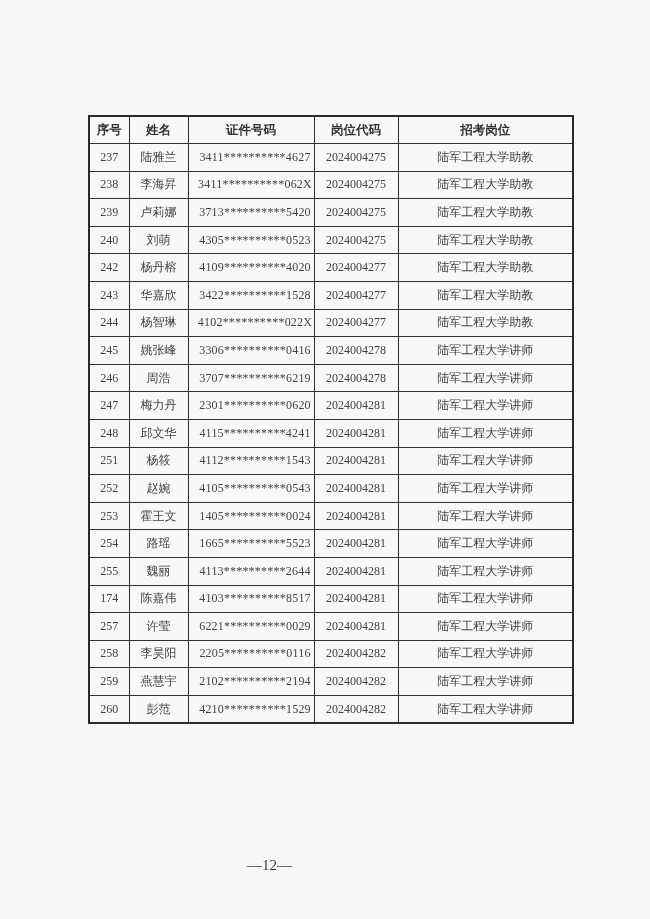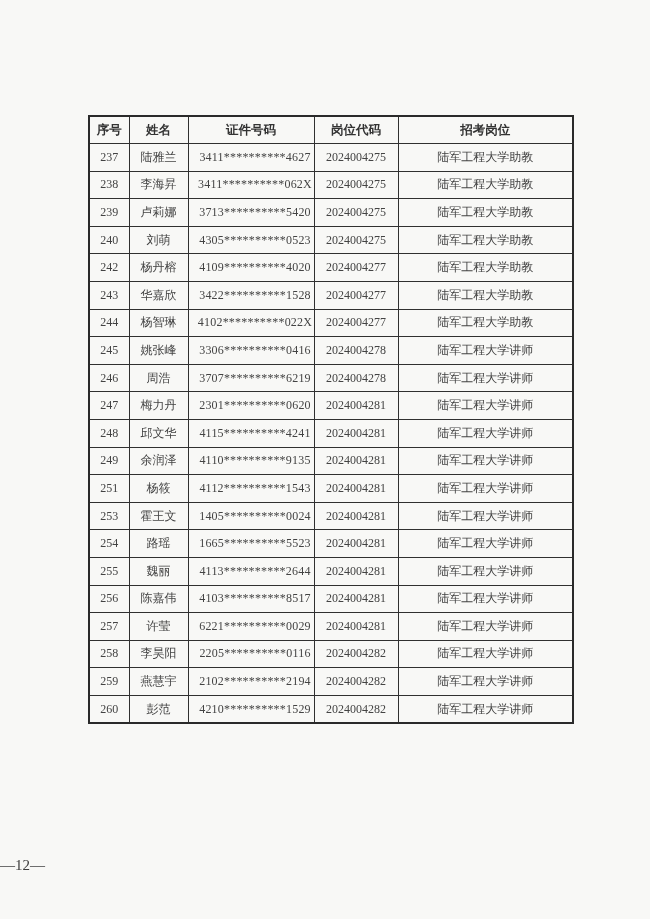--- a/index.html
+++ b/index.html
@@ -44,20 +44,21 @@
     height: 26.6px;
     font-size: 12px;
     color: #434343;
   }
   td.cell-id { letter-spacing: 0.2px; padding-left: 8px; }
   .footer {
     position: absolute;
     left: 0;
     top: 857px;
     width: 539px;
+    text-align: center;
     font-size: 15px;
     color: #3c3c3c;
     font-family: "Liberation Serif", "DejaVu Serif", serif;
   }
 </style>
 </head>
 <body>
 
 <div class="page">
 
@@ -150,34 +151,34 @@
           <td>陆军工程大学讲师</td>
         </tr>
         <tr>
           <td>248</td>
           <td>邱文华</td>
           <td class="cell-id">4115**********4241</td>
           <td>2024004281</td>
           <td>陆军工程大学讲师</td>
         </tr>
         <tr>
-          <td>249</td>
-          <td>余润泽</td>
-          <td class="cell-id">4110**********9135</td>
-          <td>2024004281</td>
-          <td>陆军工程大学讲师</td>
-        </tr>
-        <tr>
           <td>251</td>
           <td>杨筱</td>
           <td class="cell-id">4112**********1543</td>
           <td>2024004281</td>
           <td>陆军工程大学讲师</td>
         </tr>
         <tr>
+          <td>252</td>
+          <td>赵婉</td>
+          <td class="cell-id">4105**********0543</td>
+          <td>2024004281</td>
+          <td>陆军工程大学讲师</td>
+        </tr>
+        <tr>
           <td>253</td>
           <td>霍王文</td>
           <td class="cell-id">1405**********0024</td>
           <td>2024004281</td>
           <td>陆军工程大学讲师</td>
         </tr>
         <tr>
           <td>254</td>
           <td>路瑶</td>
           <td class="cell-id">1665**********5523</td>
@@ -185,21 +186,21 @@
           <td>陆军工程大学讲师</td>
         </tr>
         <tr>
           <td>255</td>
           <td>魏丽</td>
           <td class="cell-id">4113**********2644</td>
           <td>2024004281</td>
           <td>陆军工程大学讲师</td>
         </tr>
         <tr>
-          <td>256</td>
+          <td>174</td>
           <td>陈嘉伟</td>
           <td class="cell-id">4103**********8517</td>
           <td>2024004281</td>
           <td>陆军工程大学讲师</td>
         </tr>
         <tr>
           <td>257</td>
           <td>许莹</td>
           <td class="cell-id">6221**********0029</td>
           <td>2024004281</td>

